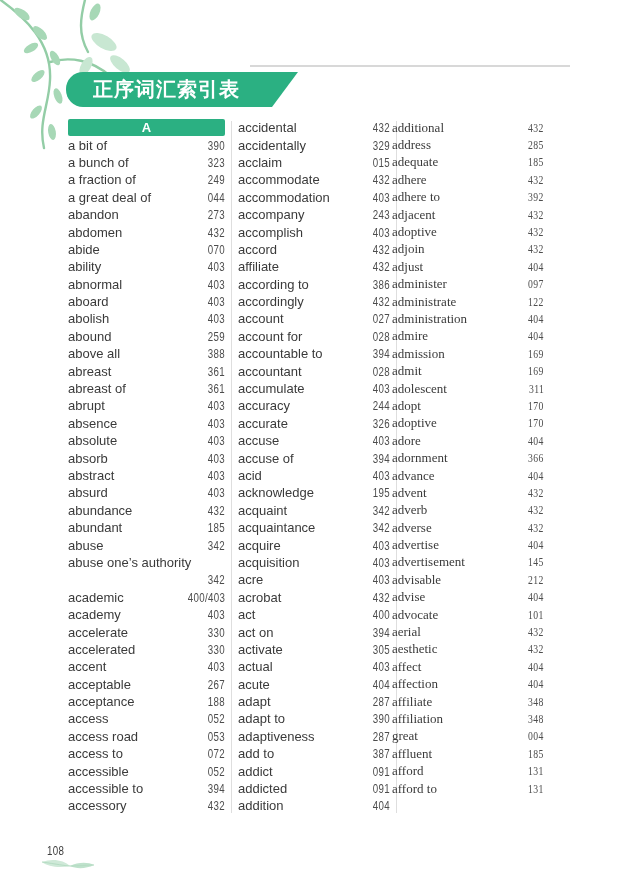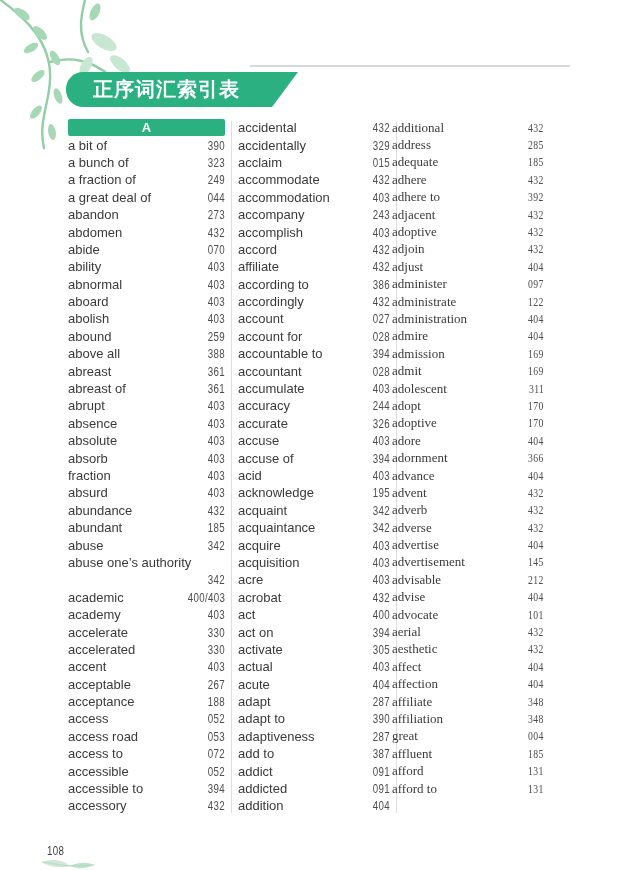--- a/index.html
+++ b/index.html
@@ -188,21 +188,21 @@
       </div>
       <div class="row">
         <span class="word">absolute</span>
         <span class="num">403</span>
       </div>
       <div class="row">
         <span class="word">absorb</span>
         <span class="num">403</span>
       </div>
       <div class="row">
-        <span class="word">fraction</span>
+        <span class="word">abstract</span>
         <span class="num">403</span>
       </div>
       <div class="row">
         <span class="word">absurd</span>
         <span class="num">403</span>
       </div>
       <div class="row">
         <span class="word">abundance</span>
         <span class="num">432</span>
       </div>

